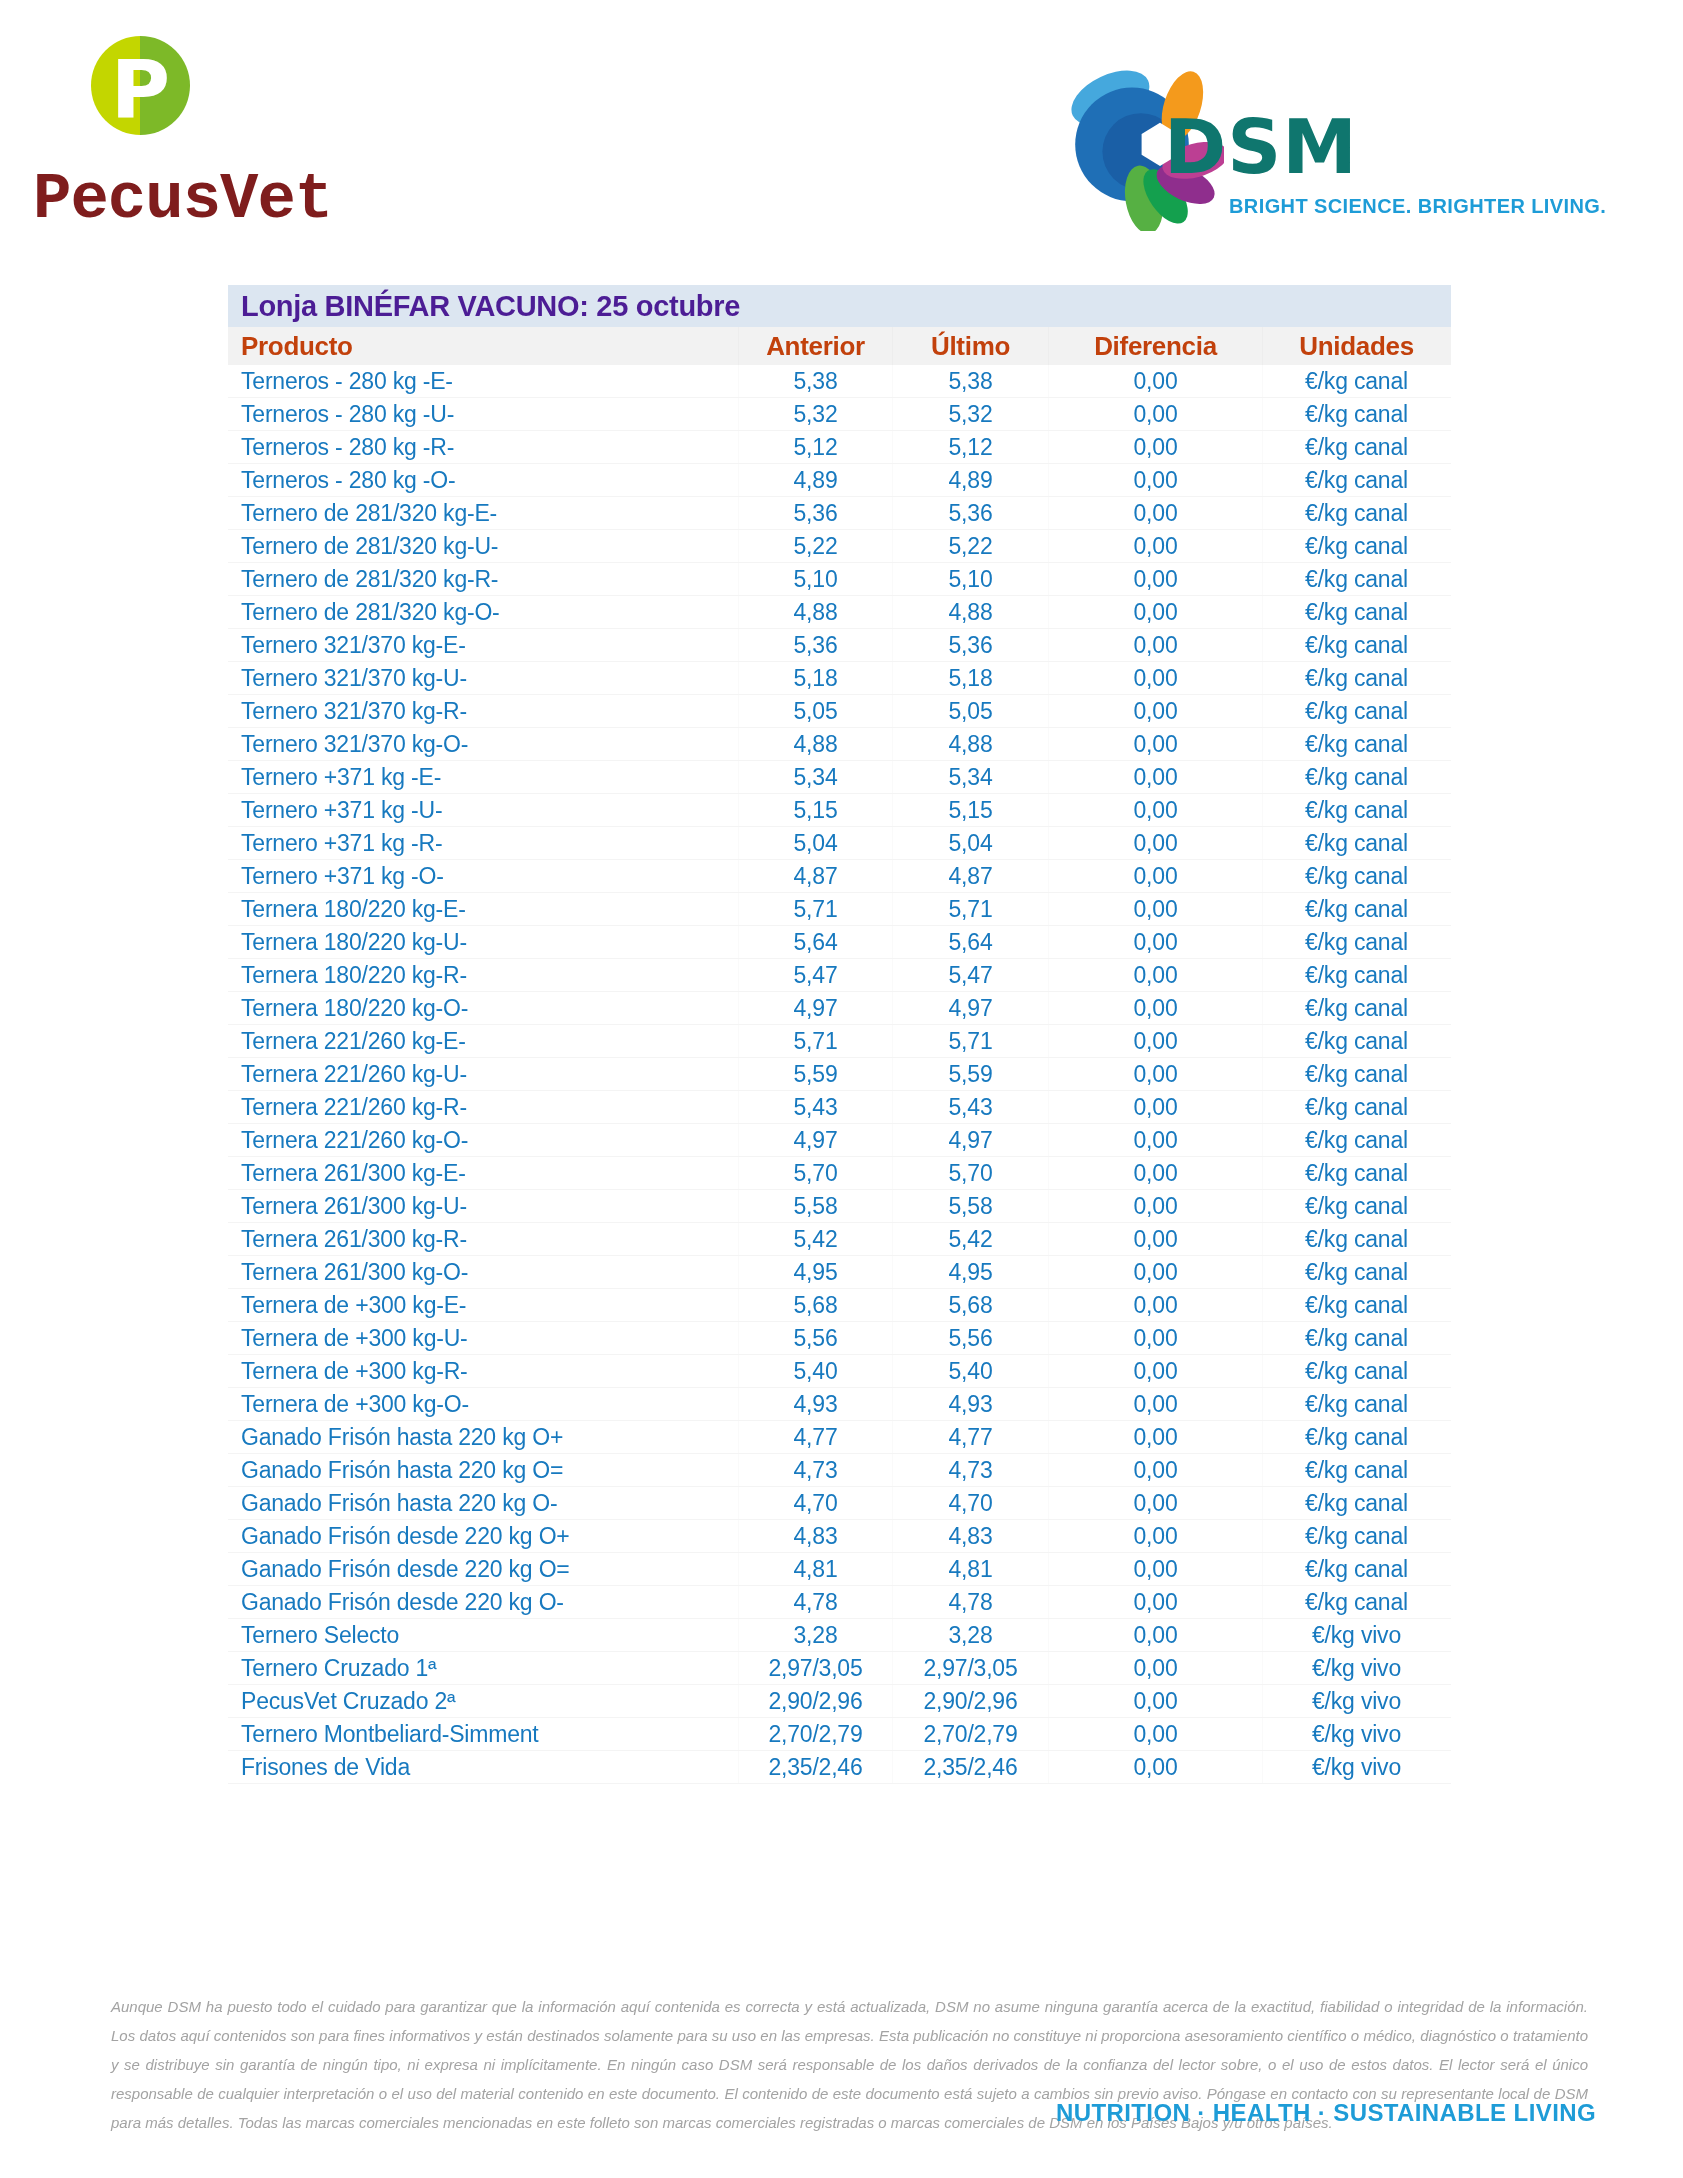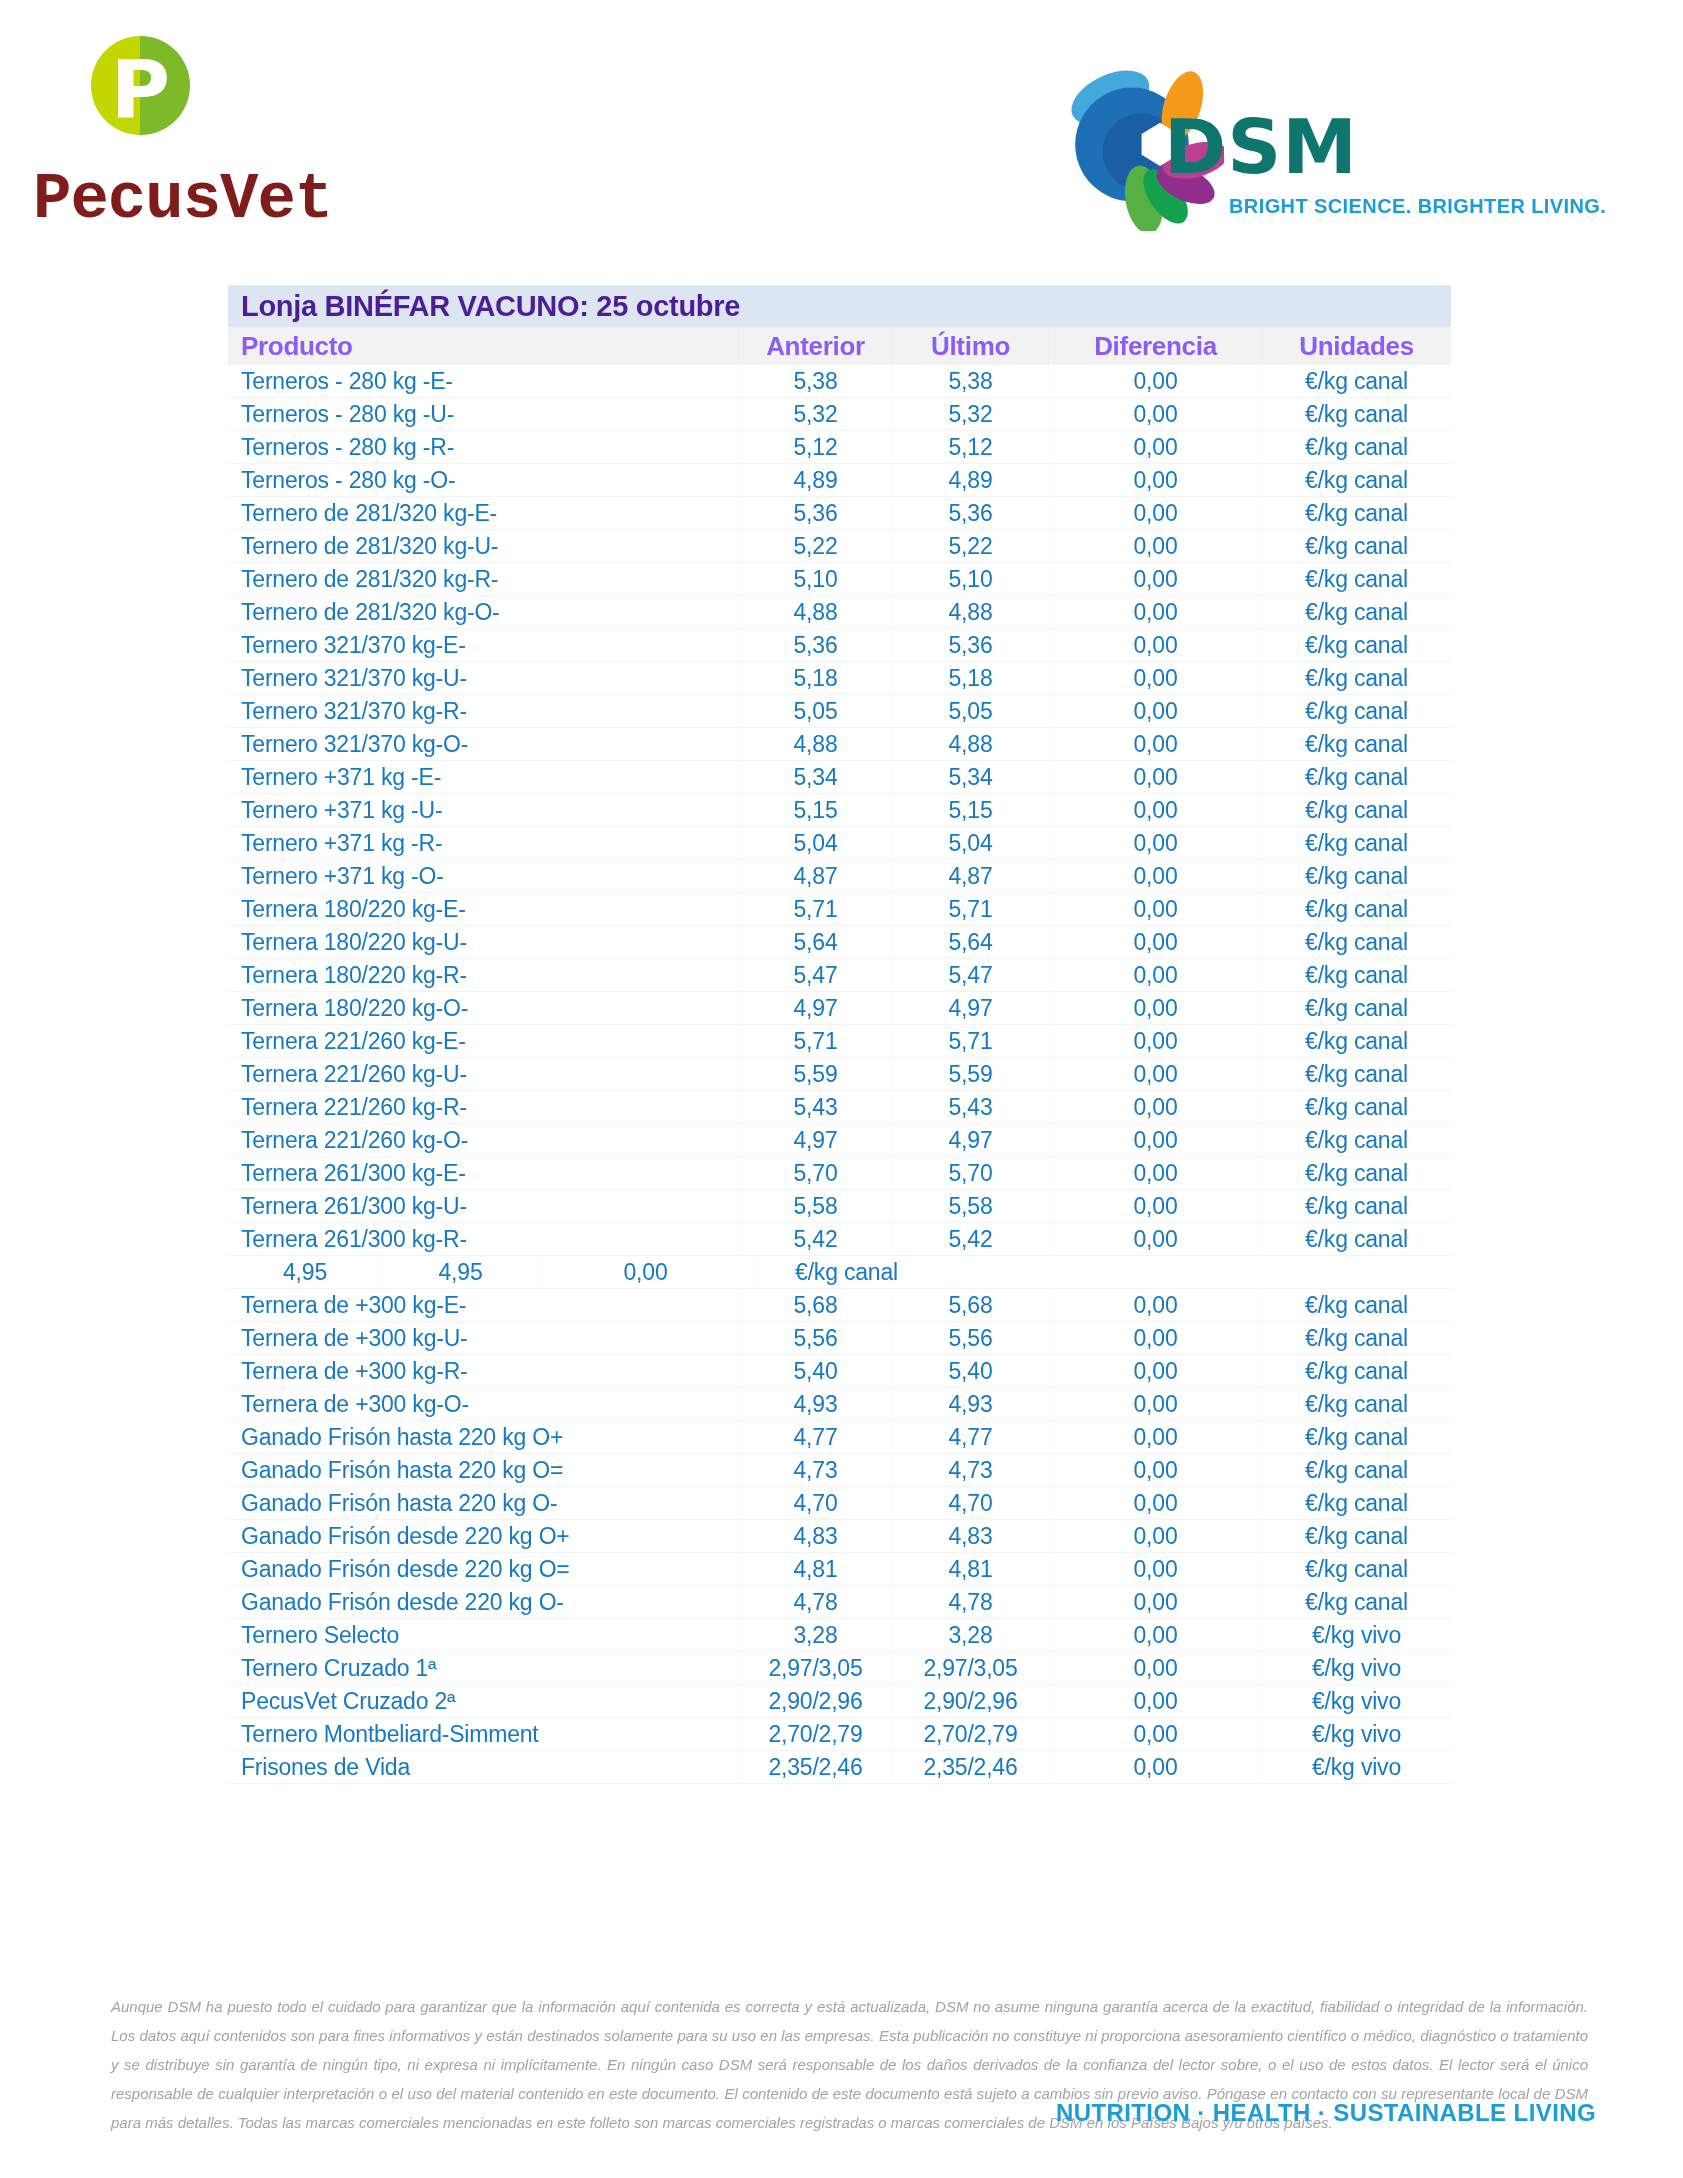--- a/index.html
+++ b/index.html
@@ -20,21 +20,21 @@
   .dsm-wordmark{position:absolute;left:1164px;top:103px;font-size:75px;font-weight:bold;
     color:#0f766e;letter-spacing:1px;font-family:"DejaVu Sans", sans-serif;}
   .dsm-tagline{position:absolute;left:1229px;top:195px;font-size:20px;font-weight:bold;
     color:#1E9CD7;letter-spacing:0.4px;}
   
   .price-table{position:absolute;left:228px;top:285px;width:1223px;}
   .ttitle{height:42px;line-height:42px;background:#DCE6F1;color:#4c1d95;
     font-size:29px;font-weight:bold;padding-left:13px;box-sizing:border-box;
     letter-spacing:-0.3px;}
   .thead{display:flex;background:#F2F2F2;height:38px;}
-  .thead .cell{font-weight:bold;color:#8b5cf6;font-size:26px;line-height:38px;letter-spacing:-0.3px;}
+  .thead .cell{font-weight:bold;color:#c2410c;font-size:26px;line-height:38px;letter-spacing:-0.3px;}
   .trow{display:flex;border-bottom:1px solid #F4F4F4;}
   .trow .cell{color:#1779BF;font-size:23px;line-height:32px;height:32px;letter-spacing:-0.2px;}
   .cell{box-sizing:border-box;text-align:center;white-space:nowrap;overflow:hidden;}
   .cell + .cell{border-left:1px solid rgba(0,0,0,0.02);}
   .col0{width:510px;text-align:left;padding-left:13px;}
   .col1{width:154px;}
   .col2{width:156px;text-align:center;}
   .col3{width:214px;}
   .col4{width:188px;}
   
@@ -261,20 +261,21 @@
         <div class="cell col4">€/kg canal</div>
       </div>
       <div class="trow">
         <div class="cell col0">Ternera 261/300 kg-R-</div>
         <div class="cell col1">5,42</div>
         <div class="cell col2">5,42</div>
         <div class="cell col3">0,00</div>
         <div class="cell col4">€/kg canal</div>
       </div>
       <div class="trow">
+        <div class="cell col0">Ternera 261/300 kg-O-</div>
         <div class="cell col1">4,95</div>
         <div class="cell col2">4,95</div>
         <div class="cell col3">0,00</div>
         <div class="cell col4">€/kg canal</div>
       </div>
       <div class="trow">
         <div class="cell col0">Ternera de +300 kg-E-</div>
         <div class="cell col1">5,68</div>
         <div class="cell col2">5,68</div>
         <div class="cell col3">0,00</div>

